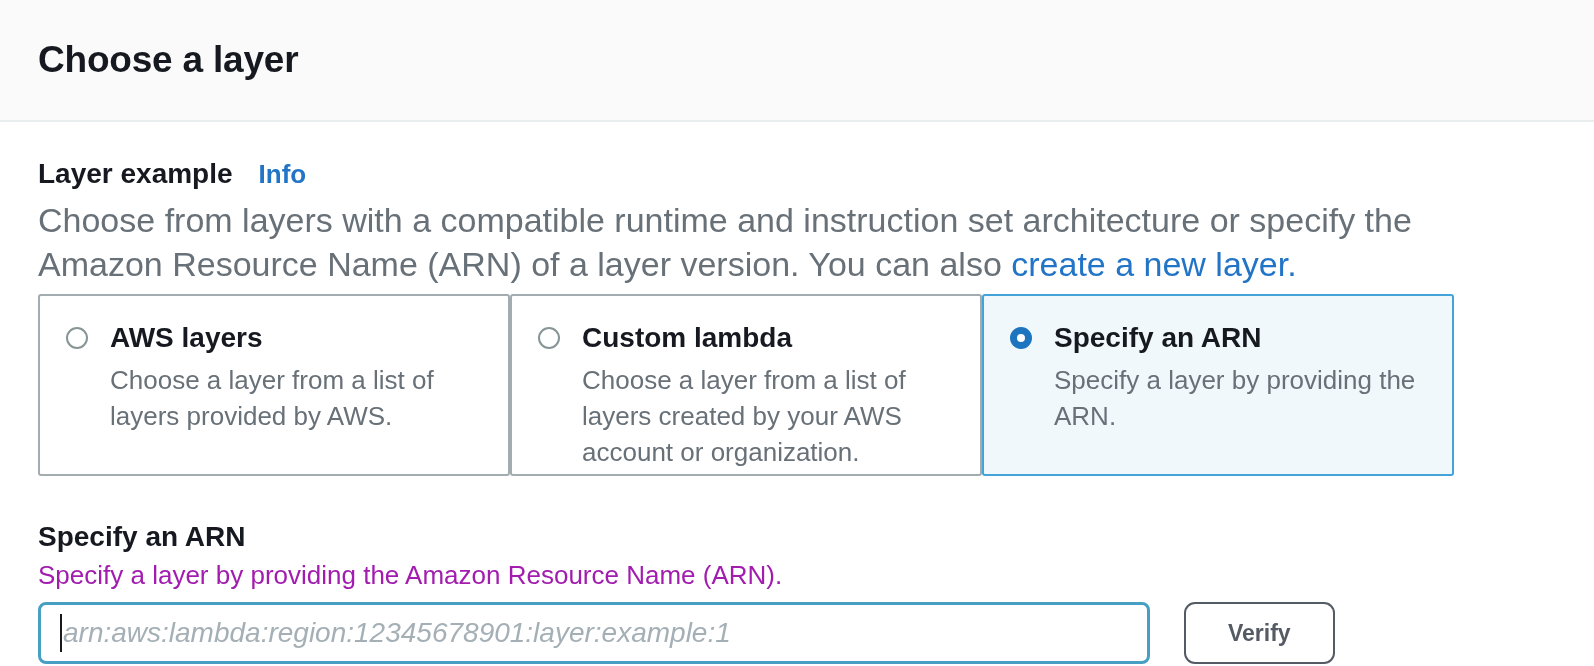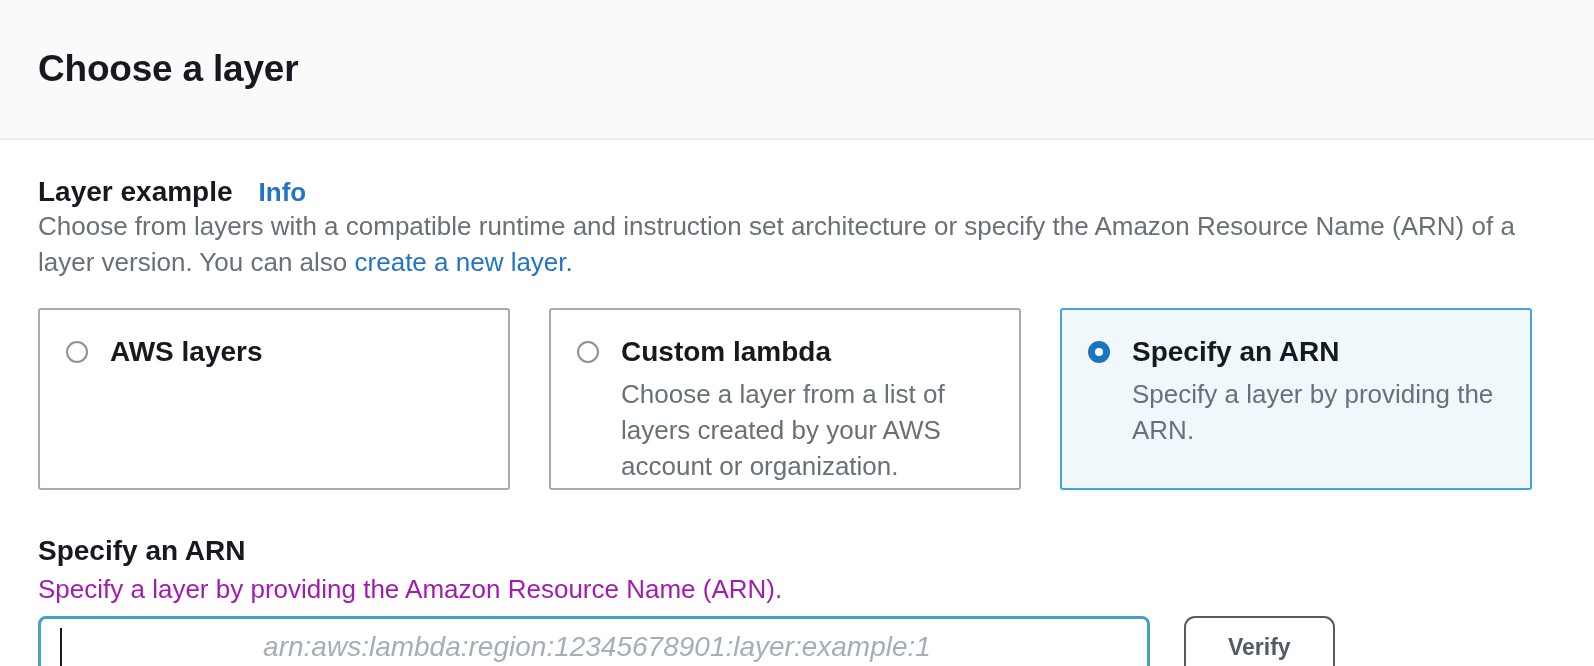--- a/index.html
+++ b/index.html
@@ -1,34 +1,34 @@
 <!DOCTYPE html>
 <html><head>
 <meta charset="utf-8">
 <style>
   * { margin: 0; padding: 0; box-sizing: border-box; }
   html, body { width: 1594px; height: 666px; background: #ffffff;
     font-family: "Liberation Sans", sans-serif; color: #16191f; overflow: hidden; }
 
   .panel-header {
-    height: 140px; background: #fafafa; border-bottom: 2px solid #eaeded;
+    height: 122px; background: #fafafa; border-bottom: 2px solid #eaeded;
     display: flex; align-items: center; padding: 0 38px;
   }
   .panel-title { font-size: 37px; font-weight: 700; color: #16191f; letter-spacing: -0.2px; }
 
   .main { padding: 36px 38px 0 38px; }
 
   .label-row { display: flex; align-items: baseline; }
   .field-label { font-size: 28px; font-weight: 600; color: #16191f; }
   .info-link { font-size: 26px; font-weight: 700; color: #2274c7; margin-left: 26px; text-decoration: none; cursor: pointer; }
 
-  .field-desc { font-size: 26px; line-height: 36px; color: #687078; max-width: 1492px; }
+  .field-desc { margin-top: 8px; font-size: 34px; line-height: 44px; color: #687078; max-width: 1492px; }
   .inline-link { color: #2274c7; text-decoration: none; cursor: pointer; }
 
-  .cards-row { display: flex; gap: 39px; margin-top: 28px; }
+  .cards-row { display: flex; margin-top: 8px; }
   .radio-card {
     width: 472px; height: 182px; background: #ffffff;
     border: 2px solid #a3adb0; border-radius: 3px;
     padding: 24px 26px; display: flex; align-items: flex-start; cursor: pointer;
   }
   .radio-card.selected { border: 2px solid #42a4d8; background: #f1f8fc; }
   .radio {
     flex: none; width: 22px; height: 22px; border-radius: 50%;
     border: 2px solid #879596; background: #ffffff; margin-top: 7px; cursor: pointer;
   }
@@ -38,21 +38,21 @@
   .card-desc { margin-top: 6px; font-size: 26px; line-height: 36px; color: #687078; }
 
   .arn-title { margin-top: 46px; font-size: 28px; font-weight: 600; color: #16191f; line-height: 30px; }
   .arn-desc { margin-top: 9px; font-size: 26px; color: #a21caf; line-height: 28px; }
 
   .input-row { margin-top: 13px; display: flex; align-items: flex-start; }
   .input-wrap { position: relative; }
   .arn-input {
     width: 1112px; height: 62px; border: 3px solid #489fc4; border-radius: 8px;
     padding: 0 16px 0 22px; font-size: 28px; color: #16191f; background: #ffffff;
-    font-family: "Liberation Sans", sans-serif; outline: none; text-align: center;
+    font-family: "Liberation Sans", sans-serif; outline: none;
   }
   .arn-input::placeholder { font-style: italic; color: #a4b0b6; opacity: 1; }
   .caret { position: absolute; left: 22px; top: 12px; width: 2px; height: 38px; background: #16191f; }
   .verify-btn {
     margin-left: 34px; height: 62px; min-width: 146px; padding: 0 42px;
     background: #ffffff; border: 2px solid #545b64; border-radius: 11px;
     font-family: "Liberation Sans", sans-serif; font-size: 23px; font-weight: 700;
     color: #545b64; cursor: pointer;
   }
 </style>
@@ -73,20 +73,21 @@
   <div class="field-desc">
     <span>Choose from layers with a compatible runtime and instruction set architecture or specify the Amazon Resource Name (ARN) of a layer version. You can also </span><a class="inline-link">create a new layer.</a>
   </div>
 
   <div class="cards-row">
 
     <div class="radio-card">
       <span class="radio"></span>
       <div class="card-text">
         <div class="card-title">AWS layers</div>
+        <div class="card-desc">Choose a layer from a list of layers provided by AWS.</div>
       </div>
     </div>
 
     <div class="radio-card">
       <span class="radio"></span>
       <div class="card-text">
         <div class="card-title">Custom lambda</div>
         <div class="card-desc">Choose a layer from a list of layers created by your AWS account or organization.</div>
       </div>
     </div>

